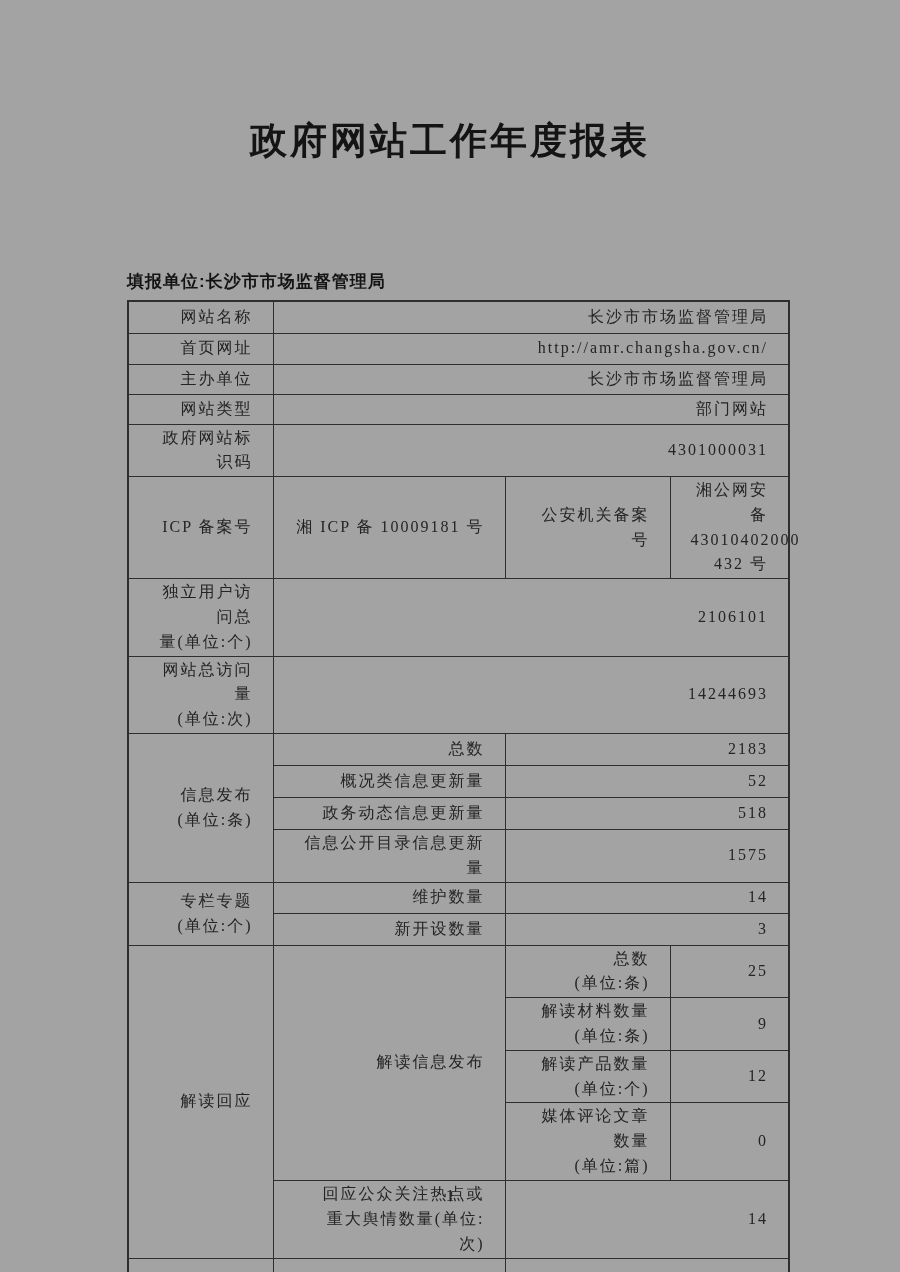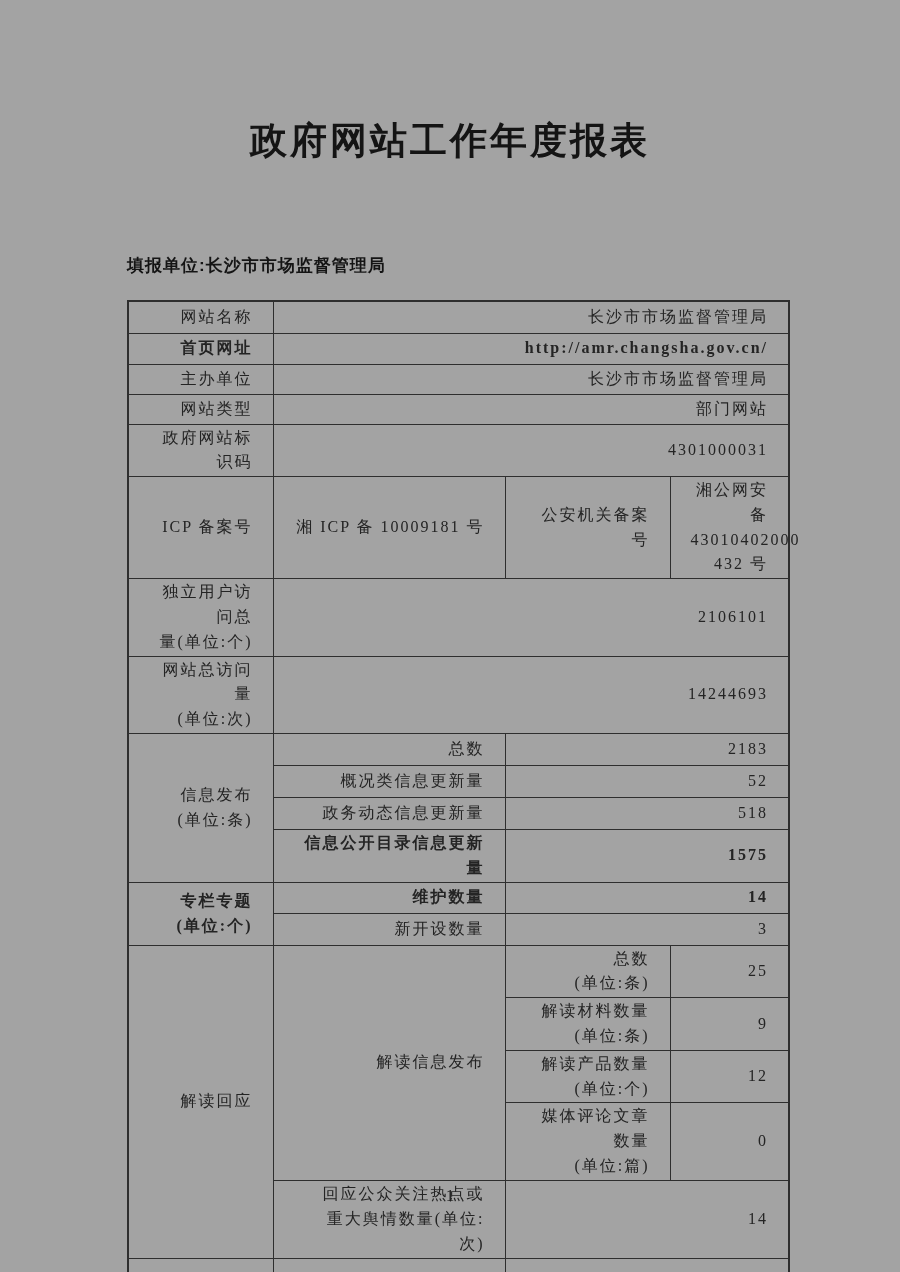--- a/index.html
+++ b/index.html
@@ -15,21 +15,21 @@
     font-family:"Liberation Sans","DejaVu Sans",sans-serif;
     font-weight:700; font-size:37px; letter-spacing:3px;
     color:#141414;
   }
   .subtitle {
     position:absolute; top:190px; left:0; width:100%;
     text-align:center; font-size:19px; letter-spacing:1px;
     color:#222222;
   }
   .reporting-unit {
-    position:absolute; top:254px; left:127px;
+    position:absolute; top:270px; left:127px;
     font-family:"Liberation Sans","DejaVu Sans",sans-serif;
     font-weight:700; font-size:17px; letter-spacing:1px;
     color:#141414;
   }
   table.report {
     position:absolute; top:300px; left:127px; width:661px;
     border-collapse:collapse; table-layout:fixed;
     border:2px solid #2e2e2e;
   }
   col.c1 { width:145px; }
@@ -39,21 +39,21 @@
   table.report td {
     border:1px solid #2e2e2e;
     text-align:right; vertical-align:middle;
     padding:1px 20px;
     font-size:16px; letter-spacing:2px; line-height:1.55;
     white-space:pre-line;
     color:#242424;
   }
   td.num { font-size:15px; letter-spacing:1.5px; }
   td.mix { letter-spacing:1.5px;margin-top:20px; }
-  tr.h32 { height:32px; } tr.h31 { height:31px;font-weight:bold; } tr.h30 { height:30px;margin-top:8px; }
+  tr.h32 { height:32px; } tr.h31 { height:31px; } tr.h30 { height:30px;margin-top:8px; }
   tr.h84 { height:84px; } tr.h55 { height:55px;margin-top:24px; } tr.h54 { height:54px; }
   tr.h51 { height:51px; } tr.h78 { height:78px;margin-top:44px; } tr.h33 { height:51px; }
   .page-number {
     position:absolute; top:1186px; left:0; width:100%;
     text-align:center; font-size:17px; color:#222222;
   }
 </style>
 </head>
 <body>
 

